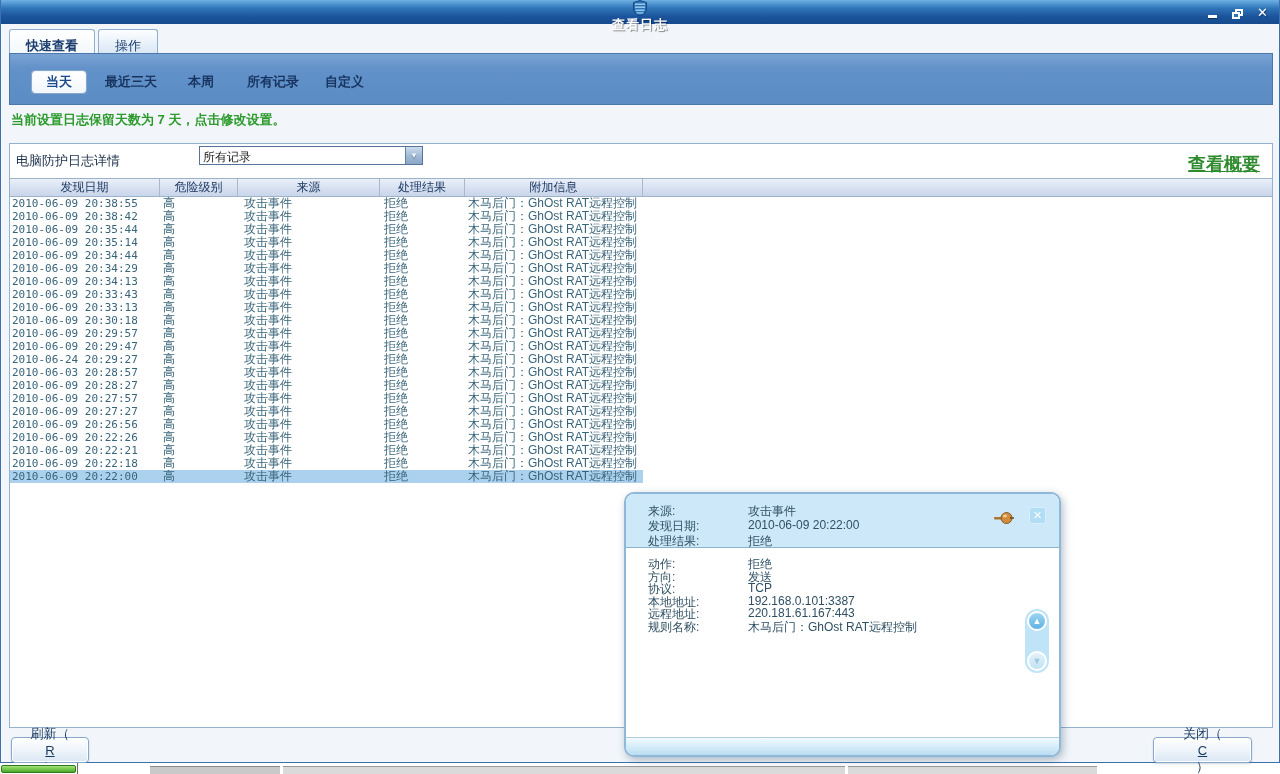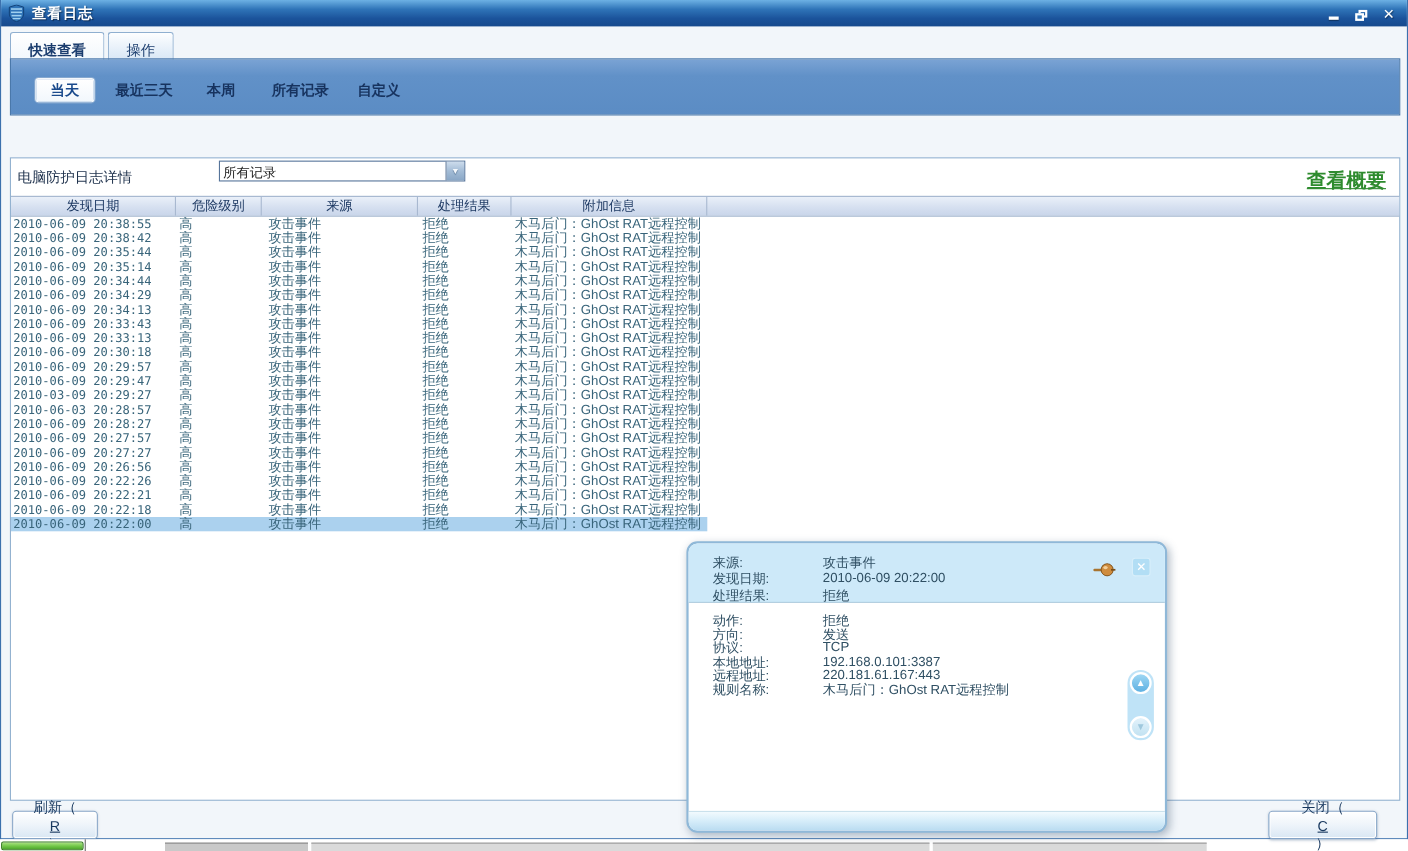--- a/index.html
+++ b/index.html
@@ -6,21 +6,21 @@
   html,body { width:1280px; height:774px; overflow:hidden; background:#fff;
     font-family:"Liberation Sans","DejaVu Sans",sans-serif; }
 
   
   .window { position:absolute; left:0; top:0; width:1280px; height:763px;
     background:#f2f6fa; border:1px solid #3c71ad; border-top:none; }
 
   
   .titlebar { position:absolute; left:0; top:0; width:100%; height:24px;
     background:linear-gradient(180deg,#6db1e4 0%,#2f74b8 35%,#1b539b 70%,#164a8d 100%);
-    display:flex; align-items:center; }
+    display:flex; align-items:center;flex-direction:column; }
   .app-icon { width:16px; height:16px; margin:0 6px 0 6px; flex:0 0 auto; }
   .title-text { color:#fff; font-size:13px; font-weight:bold; letter-spacing:1px;
     text-shadow:1px 1px 1px rgba(0,0,0,.45); }
   .title-btns { position:absolute; right:8px; top:5px; display:flex; gap:8px; }
   .tbtn { width:17px; height:15px; display:flex; align-items:flex-end; justify-content:center;
     color:#fff; cursor:pointer; }
   .min-glyph { width:9px; height:3px; background:#fff; margin-bottom:2px; box-shadow:0 1px 1px rgba(0,0,0,.4); }
   .restore-glyph { position:relative; width:11px; height:10px; margin-bottom:1px; }
   .restore-glyph .b { position:absolute; border:2px solid #fff; background:transparent; }
   .restore-glyph .b1 { width:8px; height:7px; right:0; top:0; }
@@ -183,20 +183,21 @@
   </div>
 
   <div class="toolbar">
     <div class="filter-btn active f0">当天</div>
     <div class="filter-btn f1">最近三天</div>
     <div class="filter-btn f2">本周</div>
     <div class="filter-btn f3">所有记录</div>
     <div class="filter-btn f4">自定义</div>
   </div>
 
+  <div class="notice">当前设置日志保留天数为 7 天，点击修改设置。</div>
 
   <div class="content">
     <div class="log-label">电脑防护日志详情</div>
 
     <div class="dropdown">
       <div class="dropdown-value">所有记录</div>
       <div class="dropdown-btn">
         <span>▼</span>
       </div>
     </div>
@@ -291,21 +292,21 @@
           <div class="tcell c4">木马后门：GhOst RAT远程控制</div>
         </div>
         <div class="trow">
           <div class="tcell c0">2010-06-09 20:29:47</div>
           <div class="tcell c1">高</div>
           <div class="tcell c2">攻击事件</div>
           <div class="tcell c3">拒绝</div>
           <div class="tcell c4">木马后门：GhOst RAT远程控制</div>
         </div>
         <div class="trow">
-          <div class="tcell c0">2010-03-09 20:29:27</div>
+          <div class="tcell c0">2010-06-24 20:29:27</div>
           <div class="tcell c1">高</div>
           <div class="tcell c2">攻击事件</div>
           <div class="tcell c3">拒绝</div>
           <div class="tcell c4">木马后门：GhOst RAT远程控制</div>
         </div>
         <div class="trow">
           <div class="tcell c0">2010-06-03 20:28:57</div>
           <div class="tcell c1">高</div>
           <div class="tcell c2">攻击事件</div>
           <div class="tcell c3">拒绝</div>

